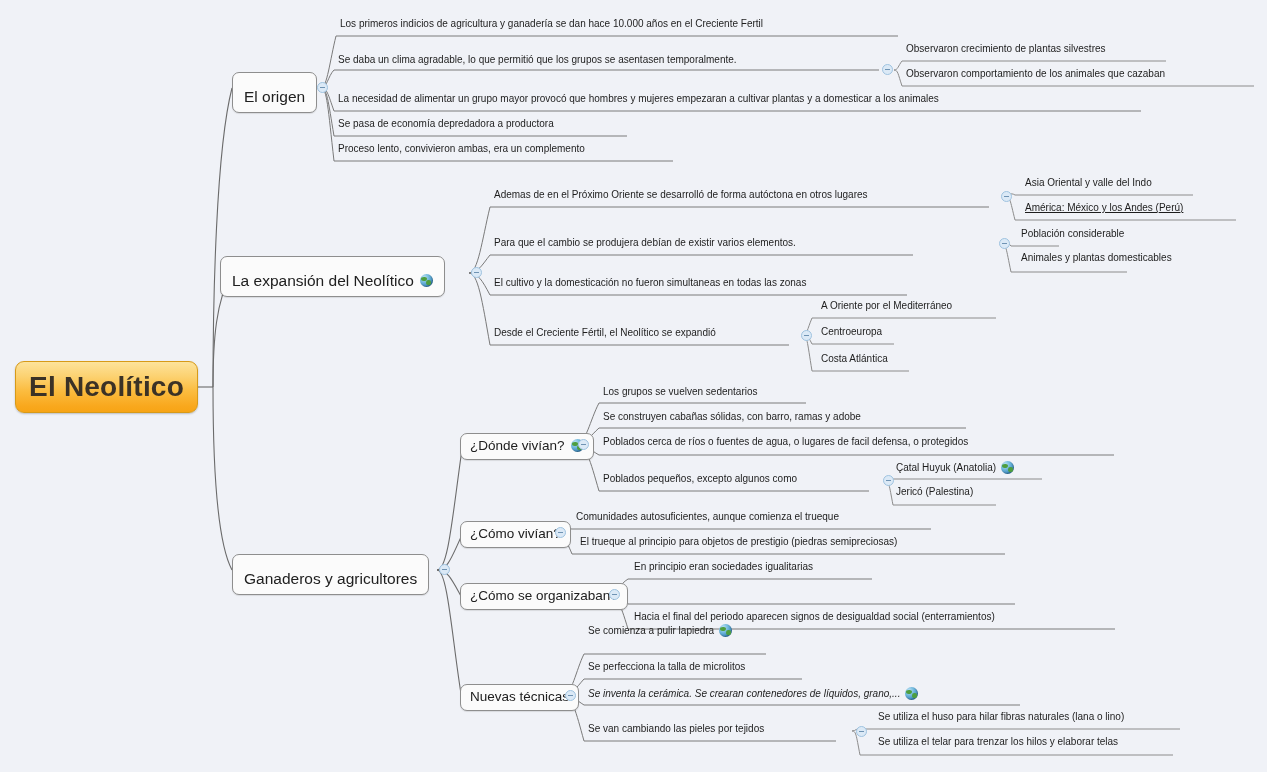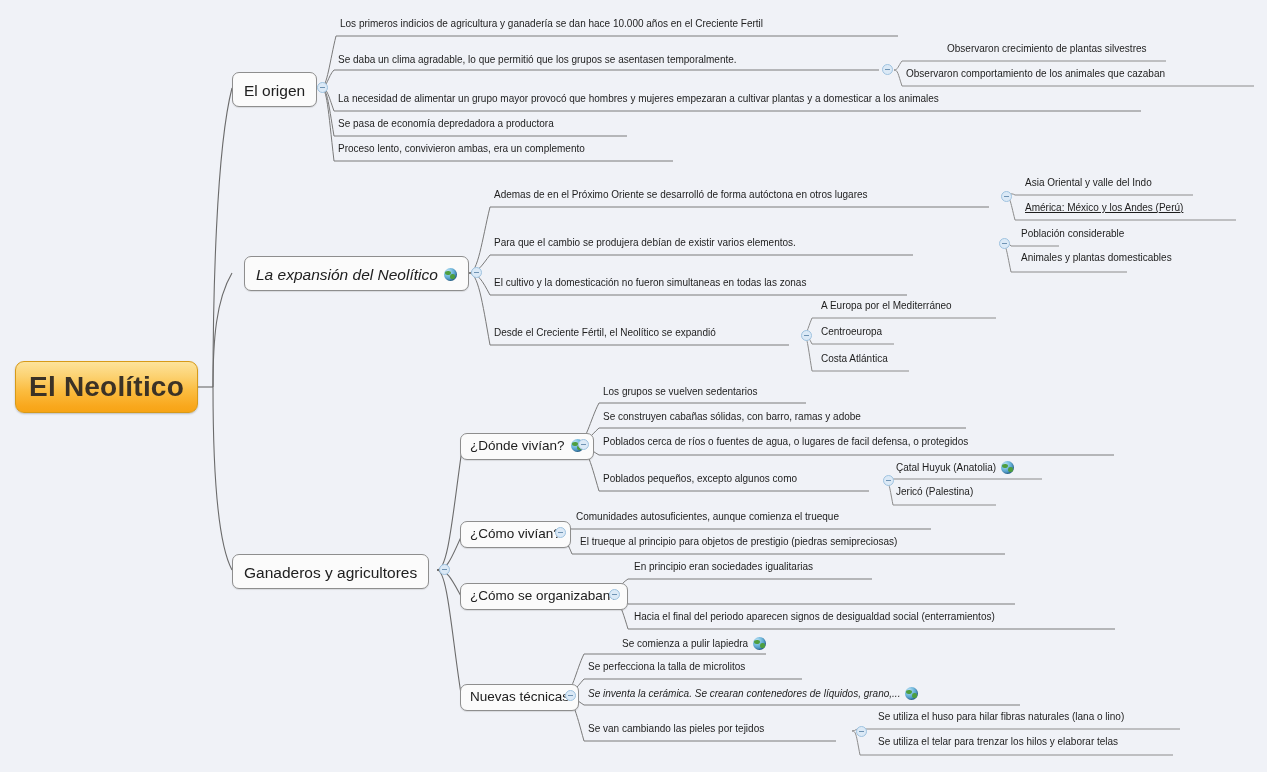--- a/index.html
+++ b/index.html
@@ -66,21 +66,21 @@
     border: 1px solid #8e8e8e;
     border-radius: 7px;
     background: #fbfbfb;
     padding: 5px 9px 6px 9px;
     box-sizing: border-box;
     box-shadow: 0 1px 1px rgba(0,0,0,0.10);
     display: inline-flex;
     align-items: center;
     gap: 6px;
   }
-  .boxed.level1 { font-size: 15.5px; padding: 10px 11px 7px 11px; }
+  .boxed.level1 { font-size: 15.5px; padding: 16px 11px 7px 11px; }
   .boxed.level2 { font-size: 13.5px; }
 
   
   .lined {
     font-size: 10px;
     padding: 0 2px 6px 2px;
     display: inline-flex;
     align-items: center;
     gap: 5px;
     color: #1d1d1d;
@@ -225,28 +225,28 @@
   </div>
 
   <div class="node" style="left:232px; top:72px;">
     <span class="boxed level1">El origen</span>
   </div>
   <div class="toggle" style="left:317px; top:82px;"></div>
 
   <div class="node lined" style="left:338px; top:19px;">Los primeros indicios de agricultura y ganadería  se dan hace 10.000 años en el Creciente Fertil</div>
   <div class="node lined" style="left:336px; top:55px;">Se daba un clima agradable, lo que permitió que los grupos se asentasen temporalmente.</div>
   <div class="toggle" style="left:882px; top:64px;"></div>
-  <div class="node lined" style="left:904px; top:44px;margin-left:41px;">Observaron crecimiento de plantas silvestres</div>
+  <div class="node lined" style="left:904px; top:44px;">Observaron crecimiento de plantas silvestres</div>
   <div class="node lined" style="left:904px; top:69px;">Observaron comportamiento de los animales que cazaban</div>
 
   <div class="node lined" style="left:336px; top:94px;">La necesidad de alimentar un grupo mayor provocó que hombres y mujeres empezaran a cultivar plantas y a domesticar a los animales</div>
   <div class="node lined" style="left:336px; top:119px;">Se pasa de economía depredadora a productora</div>
   <div class="node lined" style="left:336px; top:144px;">Proceso lento, convivieron ambas, era un complemento</div>
 
-  <div class="node" style="left:244px; top:256px;font-style:italic;">
+  <div class="node" style="left:220px; top:256px;">
     <span class="boxed level1">
       <span>La expansión del Neolítico</span>
       <span class="globe-icon"></span>
     </span>
   </div>
   <div class="toggle" style="left:471px; top:267px;"></div>
 
   <div class="node lined" style="left:492px; top:190px;">Ademas de en el Próximo Oriente se desarrolló de forma autóctona en otros lugares</div>
   <div class="toggle" style="left:1001px; top:191px;"></div>
   <div class="node lined" style="left:1023px; top:178px;">Asia Oriental y valle del Indo</div>
@@ -254,21 +254,21 @@
 
   <div class="node lined" style="left:492px; top:238px;">Para que el cambio se produjera debían de existir varios elementos.</div>
   <div class="toggle" style="left:999px; top:238px;"></div>
   <div class="node lined" style="left:1019px; top:229px;">Población considerable</div>
   <div class="node lined" style="left:1019px; top:253px;">Animales y plantas domesticables</div>
 
   <div class="node lined" style="left:492px; top:278px;">El cultivo y la domesticación no fueron simultaneas en todas las zonas</div>
 
   <div class="node lined" style="left:492px; top:328px;">Desde el Creciente Fértil, el Neolítico se expandió</div>
   <div class="toggle" style="left:801px; top:330px;"></div>
-  <div class="node lined" style="left:819px; top:301px;">A Europa por el Mediterráneo</div>
+  <div class="node lined" style="left:819px; top:301px;">A Oriente por el Mediterráneo</div>
   <div class="node lined" style="left:819px; top:327px;">Centroeuropa</div>
   <div class="node lined" style="left:819px; top:354px;">Costa Atlántica</div>
 
   <div class="node" style="left:232px; top:554px;">
     <span class="boxed level1">Ganaderos y agricultores</span>
   </div>
   <div class="toggle" style="left:439px; top:564px;"></div>
 
   <div class="node" style="left:460px; top:433px;">
     <span class="boxed level2">
@@ -299,21 +299,21 @@
     <span class="boxed level2">¿Cómo se organizaban?</span>
   </div>
   <div class="toggle" style="left:609px; top:589px;"></div>
   <div class="node lined" style="left:632px; top:562px;">En principio eran sociedades igualitarias</div>
   <div class="node lined" style="left:632px; top:612px;">Hacia el final del periodo aparecen signos de desigualdad social (enterramientos)</div>
 
   <div class="node" style="left:460px; top:684px;">
     <span class="boxed level2">Nuevas técnicas</span>
   </div>
   <div class="toggle" style="left:565px; top:690px;"></div>
-  <div class="node lined" style="left:586px; top:637px;margin-left:34px;">
+  <div class="node lined" style="left:586px; top:624px;">
     <span>Se comienza a pulir lapiedra</span>
     <span class="globe-icon"></span>
   </div>
   <div class="node lined" style="left:586px; top:662px;">Se perfecciona la talla de microlitos</div>
   <div class="node lined" style="left:586px; top:687px;font-style:italic;">
     <span>Se inventa la cerámica. Se crearan contenedores de líquidos, grano,...</span>
     <span class="globe-icon"></span>
   </div>
   <div class="node lined" style="left:586px; top:724px;">Se van cambiando las pieles por tejidos</div>
   <div class="toggle" style="left:856px; top:726px;"></div>

